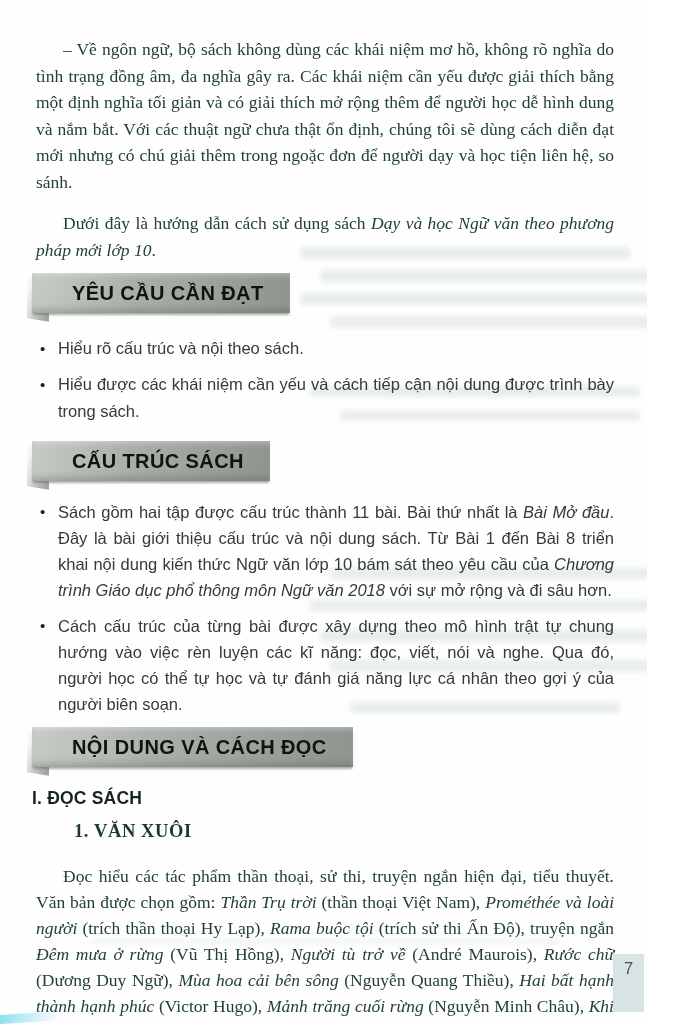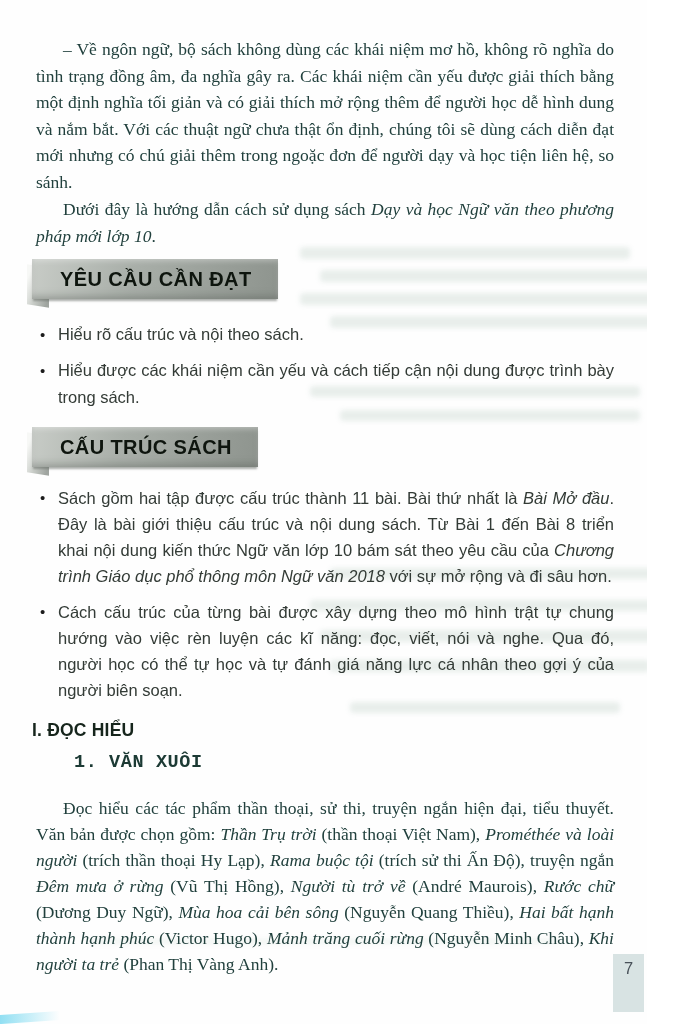--- a/index.html
+++ b/index.html
@@ -31,39 +31,39 @@
     z-index:1;
   }
   p.serif{
     margin:0;
     font-size:17.5px;line-height:26.5px;
     color:#21403d;
     text-align:justify;
   }
   p.indent{text-indent:27px;}
   .it{font-style:italic;}
-  #para2{margin-top:1px;}
+  #para2{margin-top:15px;}
   #final-para{margin-top:21px;line-height:26px;}
 
   
   .ribbon-wrap{position:relative;display:block;height:44px;}
   .rw1{margin-top:10px;}
   .rw2{margin-top:16px;text-decoration:underline;}
   .rw3{margin-top:10px;}
   .curl{
     position:absolute;left:-9px;top:7px;width:22px;height:40px;
     background:linear-gradient(110deg,#f7f8f6 15%,#c9cdc8 55%,#a0a5a0 90%);
     transform:skewY(9deg);
     z-index:1;
   }
   .ribbon{
     position:relative;z-index:2;
     display:inline-block;
     margin:0 16px 0 -4px;
-    padding:9px 26px 9px 28px;
+    padding:9px 26px 9px 40px;
     background:linear-gradient(100deg,#c8ccc7 0%,#a9afa9 40%,#999f99 75%,#8e948e 100%);
     box-shadow:
       0 3px 2px -1px rgba(100,105,100,.55),
       inset 0 -6px 8px -4px rgba(70,75,70,.40),
       inset 0 3px 6px -2px rgba(255,255,255,.45);
     font-family:"Liberation Sans",sans-serif;
     font-weight:bold;font-size:20px;line-height:22px;
     letter-spacing:.4px;color:#0e150e;
     white-space:nowrap;
   }
@@ -89,21 +89,21 @@
 
   
   .h-doc-hieu{
     margin:16px 0 0 -4px;
     font-family:"Liberation Sans",sans-serif;
     font-weight:bold;font-size:17.5px;line-height:22px;
     letter-spacing:.2px;color:#16251c;
   }
   .h-van-xuoi{
     margin:11px 0 0 38px;
-    font-family:Liberation Mono, monospace;
+    font-family:Liberation Serif, serif;
     font-weight:bold;font-size:18.5px;line-height:22px;
     letter-spacing:.6px;color:#1c3a34;
   }
 
   
   .pagenum-strip{
     position:absolute;left:613px;top:954px;
     width:31px;height:58px;
     background:#d8e3e3;
     text-align:center;
@@ -163,22 +163,26 @@
       <li>
         <span class="dot">•</span>
         <span class="btxt"><span>Sách gồm hai tập được cấu trúc thành 11 bài. Bài thứ nhất là </span><span class="it">Bài Mở đầu</span><span>. Đây là bài giới thiệu cấu trúc và nội dung sách. Từ Bài 1 đến Bài 8 triển khai nội dung kiến thức Ngữ văn lớp 10 bám sát theo yêu cầu của </span><span class="it">Chương trình Giáo dục phổ thông môn Ngữ văn 2018</span><span> với sự mở rộng và đi sâu hơn.</span></span>
       </li>
       <li>
         <span class="dot">•</span>
         <span class="btxt"><span>Cách cấu trúc của từng bài được xây dựng theo mô hình trật tự chung hướng vào việc rèn luyện các kĩ năng: đọc, viết, nói và nghe. Qua đó, người học có thể tự học và tự đánh giá năng lực cá nhân theo gợi ý của người biên soạn.</span></span>
       </li>
     </ul>
 
+    <div class="ribbon-wrap rw3">
+      <span class="curl"></span>
+      <h2 class="ribbon">NỘI DUNG VÀ CÁCH ĐỌC</h2>
+    </div>
 
-    <h3 class="h-doc-hieu">I. ĐỌC HIỂU</h3>
+    <h3 class="h-doc-hieu">I. ĐỌC SÁCH</h3>
     <h4 class="h-van-xuoi">1. VĂN XUÔI</h4>
 
     <p class="serif indent" id="final-para"><span>Đọc hiểu các tác phẩm thần thoại, sử thi, truyện ngắn hiện đại, tiểu thuyết. Văn bản được chọn gồm: </span><span class="it">Thần Trụ trời</span><span> (thần thoại Việt Nam), </span><span class="it">Prométhée và loài người</span><span> (trích thần thoại Hy Lạp), </span><span class="it">Rama buộc tội</span><span> (trích sử thi Ấn Độ), truyện ngắn </span><span class="it">Đêm mưa ở rừng</span><span> (Vũ Thị Hồng), </span><span class="it">Người tù trở về</span><span> (André Maurois), </span><span class="it">Rước chữ</span><span> (Dương Duy Ngữ), </span><span class="it">Mùa hoa cải bên sông</span><span> (Nguyễn Quang Thiều), </span><span class="it">Hai bất hạnh thành hạnh phúc</span><span> (Victor Hugo), </span><span class="it">Mảnh trăng cuối rừng</span><span> (Nguyễn Minh Châu), </span><span class="it">Khi người ta trẻ</span><span> (Phan Thị Vàng Anh).</span></p>
 
   </div>
 
   <div class="pagenum-strip">
     <span>7</span>
   </div>
 

